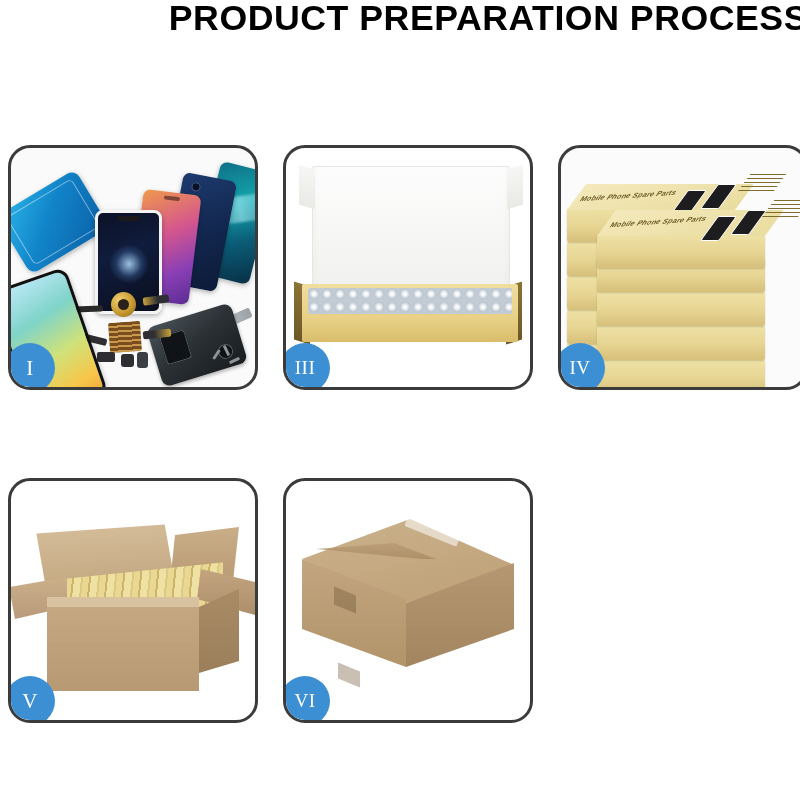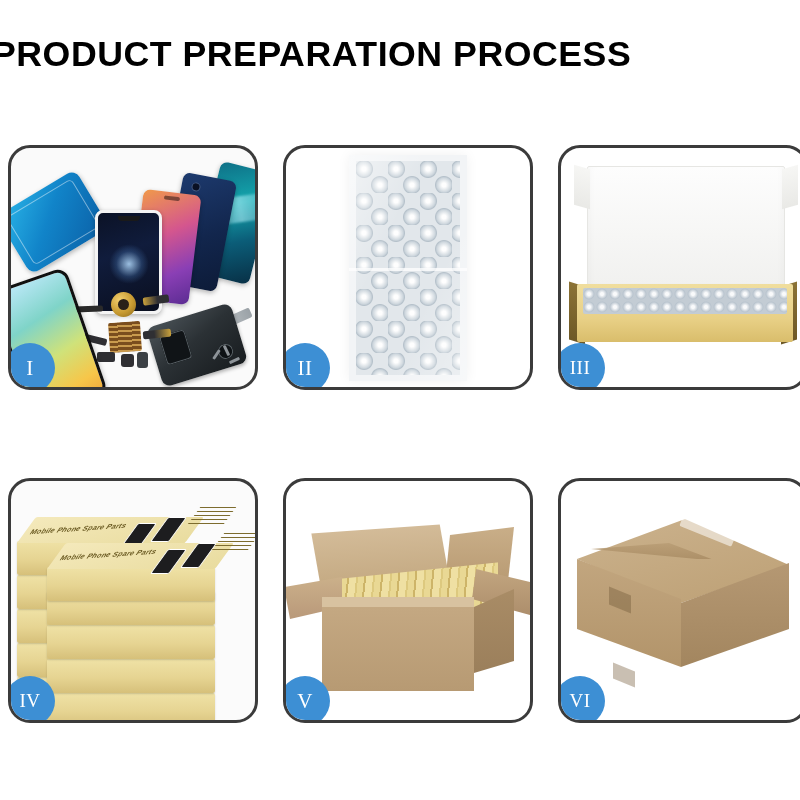--- a/index.html
+++ b/index.html
@@ -11,22 +11,21 @@
     width: 800px;
     height: 800px;
     font-family: "Liberation Sans", sans-serif;
     overflow: hidden;
     position: relative;
   }
 
   
   .header {
     width: 100%;
-    padding-top: 36px;
-    text-align: left;
+    text-align: right;
   }
   .page-title {
     font-family: "Liberation Sans", sans-serif;
     font-size: 35px;
     font-weight: 700;
     letter-spacing: 0.5px;
     color: #000000;
     line-height: 1.05;
     margin: 0;
     transform: scaleX(1.02);
@@ -457,30 +456,20 @@
       <div class="flex f7"></div>
       <div class="screws">
         <i></i>
           <i></i>
           <i></i>
       </div>
     </div>
     <div class="step-badge">I</div>
   </div>
 
-  <div class="card p2">
-    <div class="card-media">
-      <div class="pouch">
-        <div class="bubbles"></div>
-        <div class="seamline"></div>
-        <div class="sheen"></div>
-      </div>
-    </div>
-    <div class="step-badge">II</div>
-  </div>
 
   <div class="card p3">
     <div class="card-media">
       <div class="lid"></div>
       <div class="tray-left"></div>
       <div class="tray-right"></div>
       <div class="tray"></div>
       <div class="tray-inner"></div>
     </div>
     <div class="step-badge wide">III</div>

